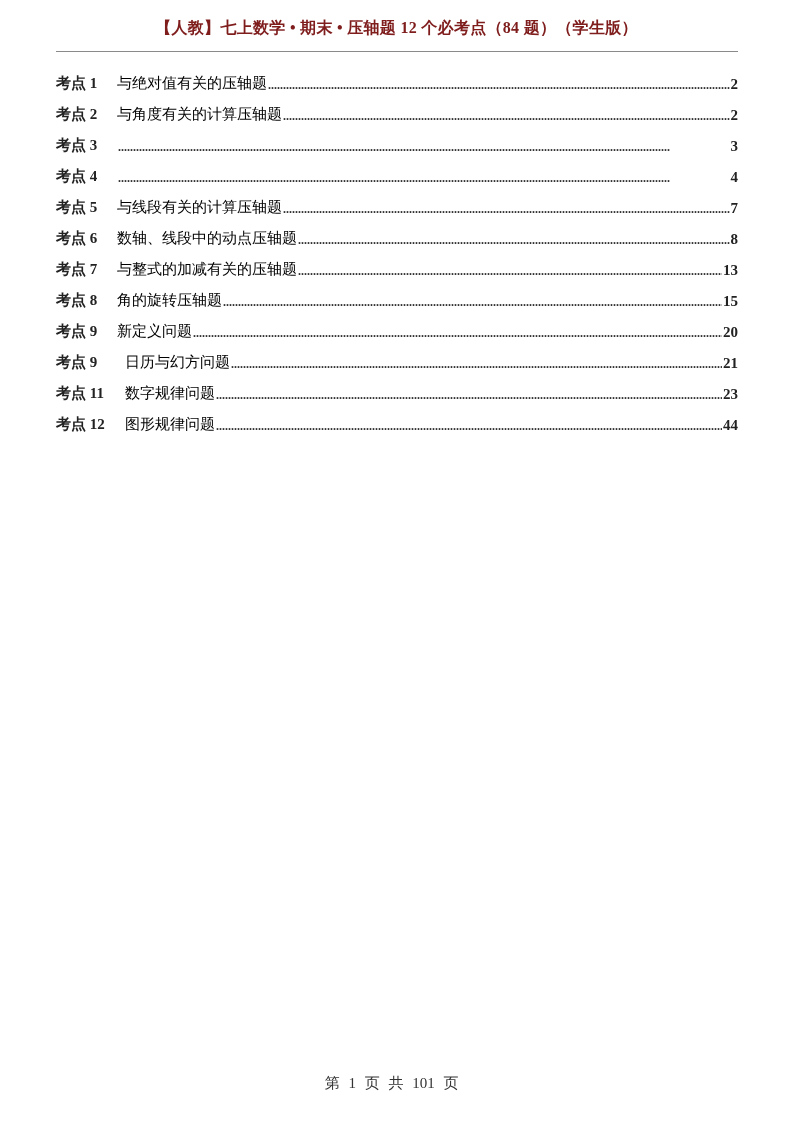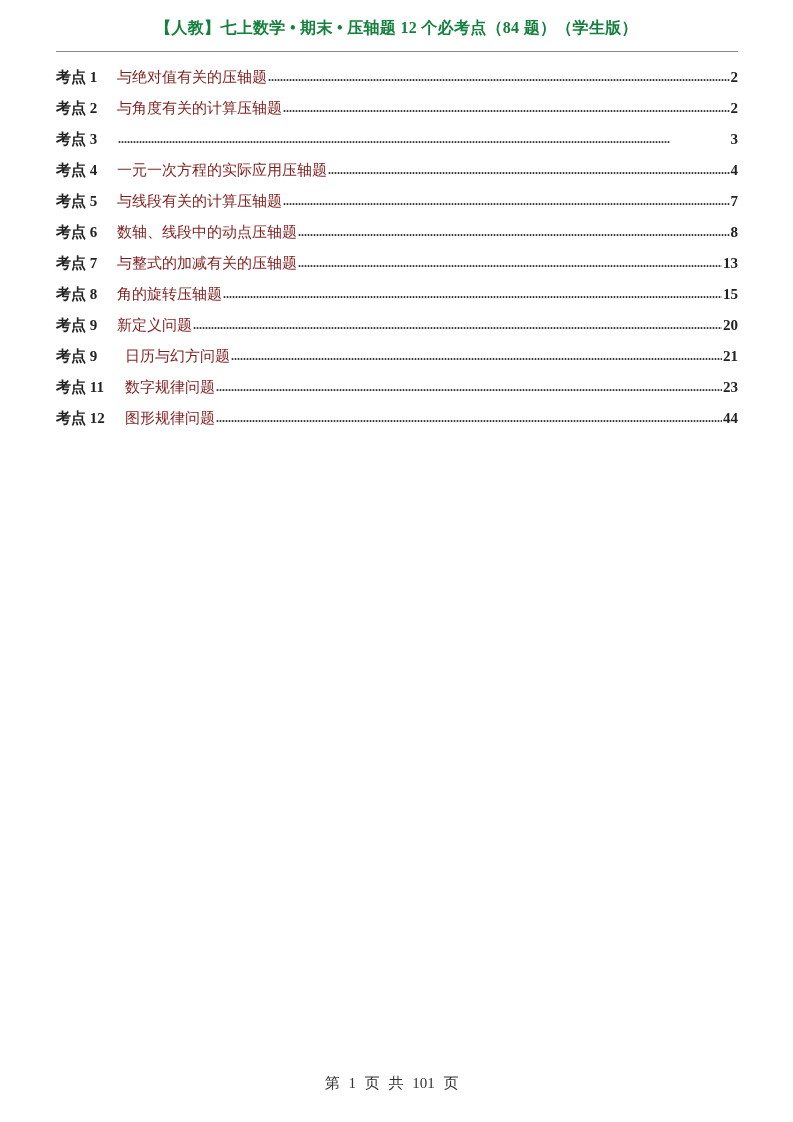--- a/index.html
+++ b/index.html
@@ -13,54 +13,54 @@
       font-family: "Liberation Serif", "DejaVu Serif", serif;
       color: #1a1a1a;
     }
     .header {
       position: absolute;
       left: 0; top: 18px;
       width: 793px;
       text-align: center;
       font-size: 16px;
       font-weight: bold;
-      color: #15803d;
+      color: #7f1d1d;
       letter-spacing: 0.3px;
     }
     .header-rule {
       position: absolute;
       left: 56px; top: 51px;
       width: 682px;
       height: 0;
       border-top: 1.5px solid #8a8a8a;
     }
     .toc {
       position: absolute;
       left: 56px; top: 62px;
       width: 682px;
     }
     .toc-row {
       display: flex;
-      align-items: center;
+      align-items: flex-end;
       height: 31px;
       font-size: 15px;
       cursor: pointer;
     }
     .toc-key {
       font-weight: bold;
       white-space: nowrap;
       flex: 0 0 auto;
       color: #222;
     }
     .toc-key.narrow { width: 61px; }
     .toc-key.wide { width: 69px; }
     .toc-title {
       white-space: nowrap;
       flex: 0 0 auto;
-      color: #7f1d1d;
+      color: #000000;
     }
     .toc-dots {
       flex: 1 1 auto;
       overflow: hidden;
       white-space: nowrap;
       font-weight: bold;
       color: #333;
       margin: 0 1px;
       letter-spacing: 0px;
       font-size: 12px;
@@ -100,21 +100,20 @@
     <span class="toc-dots">........................................................................................................................................................................................</span>
     <span class="toc-page">2</span>
   </div>
   <div class="toc-row">
     <span class="toc-key narrow">考点 3</span>
     <span class="toc-dots">........................................................................................................................................................................................</span>
     <span class="toc-page">3</span>
   </div>
   <div class="toc-row">
     <span class="toc-key narrow">考点 4</span>
-    <span class="toc-title">一元一次方程的实际应用压轴题</span>
     <span class="toc-dots">........................................................................................................................................................................................</span>
     <span class="toc-page">4</span>
   </div>
   <div class="toc-row">
     <span class="toc-key narrow">考点 5</span>
     <span class="toc-title">与线段有关的计算压轴题</span>
     <span class="toc-dots">........................................................................................................................................................................................</span>
     <span class="toc-page">7</span>
   </div>
   <div class="toc-row">

